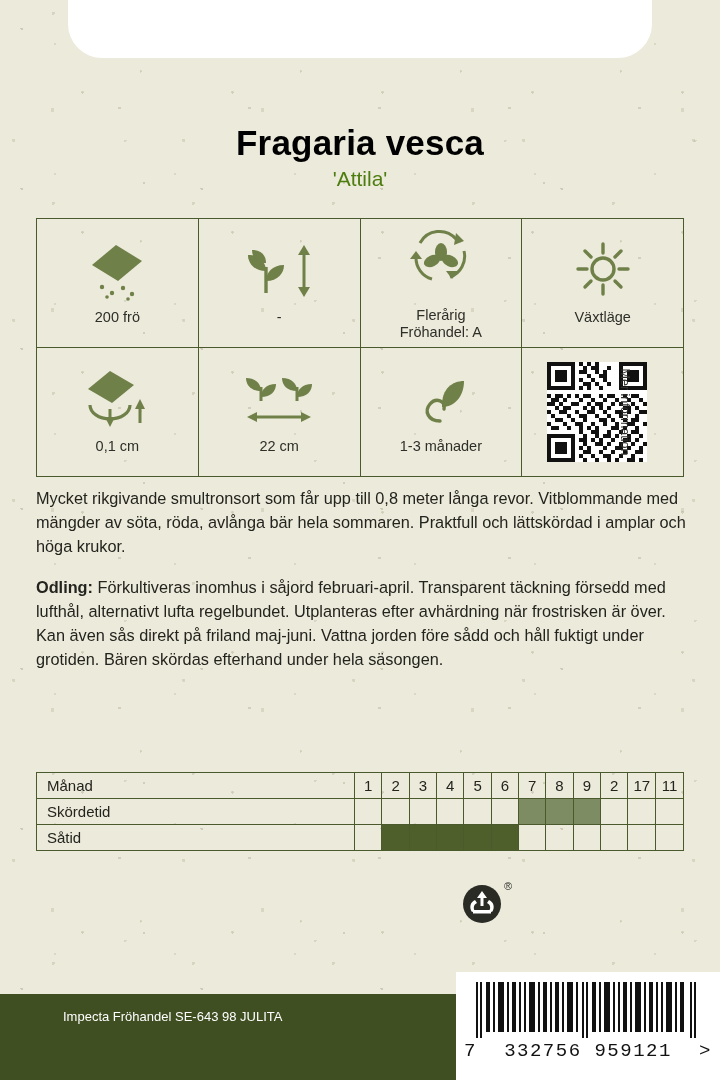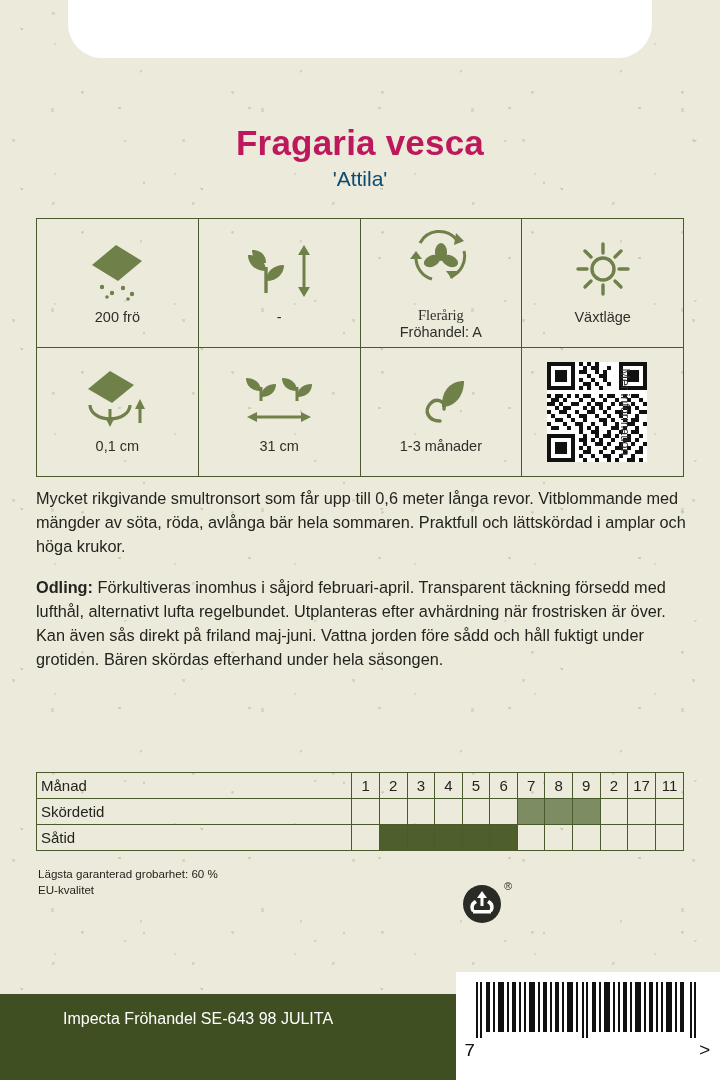--- a/index.html
+++ b/index.html
@@ -60,27 +60,27 @@
   .title-block {
     position: absolute;
     top: 124px;
     left: 0;
     width: 720px;
     text-align: center;
   }
   .latin-name {
     font-size: 35px;
     font-weight: bold;
-    color: #be185d;
+    color: #000000;
     letter-spacing: 0.2px;
     line-height: 1.1;
   }
   .cultivar-name {
     font-size: 21px;
-    color: #0c4a6e;
+    color: #4d7c0f;
     margin-top: 4px;
   }
 
   
   .icon-table {
     position: absolute;
     top: 218px;
     left: 36px;
     width: 648px;
     border: 1.3px solid #4a5a2c;
@@ -106,21 +106,21 @@
     display: flex;
     align-items: center;
     justify-content: center;
   }
   .icon-caption {
     font-size: 14.5px;
     color: #2f2f2a;
     margin-top: 7px;
     line-height: 1.2;
   }
-  .icon-caption.two-line { margin-top: 20px; font-family: Liberation Serif, serif; }
+  .icon-caption.two-line { margin-top: 20px; }
 
   
   .qr-cell-inner {
     position: relative;
     height: 128px;
     display: flex;
     align-items: center;
     justify-content: center;
   }
   .qr-box {
@@ -163,21 +163,21 @@
   .month-table td {
     border: 1px solid #4a5a2c;
     height: 25px;
     font-size: 15px;
     color: #24241f;
     text-align: center;
     padding: 0;
   }
   .month-table td.row-label {
     text-align: left;
-    padding-left: 4px;
+    padding-left: 10px;
     width: 320px;
   }
   .month-table td.m { width: 27.3px; }
   .fill-sow { background: #4f5f2c; }
   .fill-harvest { background: #7d8c62; }
 
   
   .footnote {
     position: absolute;
     left: 38px;
@@ -208,21 +208,21 @@
     bottom: 0;
     width: 720px;
     height: 86px;
     background: #3f4f22;
   }
   .bottom-address {
     position: absolute;
     left: 63px;
     top: 14px;
     color: #ffffff;
-    font-size: 16px;
+    font-size: 13px;
     line-height: 1.35;
     text-align: right;
   }
   .barcode-area {
     position: absolute;
     right: 0;
     bottom: 0;
     width: 264px;
     height: 108px;
     background: #ffffff;
@@ -376,21 +376,21 @@
                   <path d="M30 26 C40 26 45 20 45 13 C35 13 30 19 30 26 Z"></path>
                   <path d="M66 30 V16" stroke="#6f8049" stroke-width="3" fill="none"></path>
                   <path d="M66 20 C56 20 51 14 51 7 C61 7 66 13 66 20 Z"></path>
                   <path d="M66 26 C76 26 81 20 81 13 C71 13 66 19 66 26 Z"></path>
                 </g>
                 <path d="M24 46 H72" stroke="#6f8049" stroke-width="3" fill="none"></path>
                 <polygon points="16,46 26,41 26,51" fill="#6f8049"></polygon>
                 <polygon points="80,46 70,41 70,51" fill="#6f8049"></polygon>
               </svg>
             </div>
-            <div class="icon-caption">31 cm</div>
+            <div class="icon-caption">22 cm</div>
           </div>
         </td>
 
         <td>
           <div class="cell-inner">
             <div class="icon-art">
               <svg width="70" height="58" viewBox="0 0 70 58">
                 <path d="M34 50 C22 50 18 40 24 33 C30 26 40 30 38 38" fill="none" stroke="#6f8049" stroke-width="3.4" stroke-linecap="round"></path>
                 <path d="M36 34 C36 18 46 10 58 10 C58 26 48 36 36 36 Z" fill="#6f8049"></path>
               </svg>
@@ -559,21 +559,21 @@
               </g>
             </svg>
             <div class="qr-label">Mer information</div>
           </div>
         </td>
       </tr>
     </tbody>
       </table>
 
     <div class="body-text">
-      <p>Mycket rikgivande smultronsort som får upp till 0,6 meter långa revor. Vitblommande med mängder av söta, röda, avlånga bär hela sommaren. Praktfull och lättskördad i amplar och höga krukor.</p>
+      <p>Mycket rikgivande smultronsort som får upp till 0,8 meter långa revor. Vitblommande med mängder av söta, röda, avlånga bär hela sommaren. Praktfull och lättskördad i amplar och höga krukor.</p>
       <p><span class="lead-label">Odling:</span><span> Förkultiveras inomhus i såjord februari-april. Transparent täckning försedd med lufthål, alternativt lufta regelbundet. Utplanteras efter avhärdning när frostrisken är över. Kan även sås direkt på friland maj-juni. Vattna jorden före sådd och håll fuktigt under grotiden. Bären skördas efterhand under hela säsongen.</span></p>
     </div>
 
     <table class="month-table">
       <tbody>
           <tr>
         <td class="row-label">Månad</td>
         <td class="m">1</td>
         <td class="m">2</td>
         <td class="m">3</td>
@@ -613,24 +613,20 @@
         <td class="m"></td>
         <td class="m"></td>
         <td class="m"></td>
         <td class="m"></td>
         <td class="m"></td>
         <td class="m"></td>
       </tr>
     </tbody>
       </table>
 
-    <div class="footnote">
-      <div>Lägsta garanterad grobarhet: 60 %</div>
-      <div>EU-kvalitet</div>
-    </div>
 
     <svg class="recycle" viewBox="0 0 40 40">
       <circle cx="20" cy="20" r="19" fill="#2b2b26"></circle>
       <g fill="#ffffff">
         <path d="M20 7 L25 14 H21.5 V22 H18.5 V14 H15 Z"></path>
         <path d="M10 28 C7 24 8 18 13 16 L15 19 C11.5 20.5 11 24.5 13 27 Z"></path>
         <path d="M30 28 C33 24 32 18 27 16 L25 19 C28.5 20.5 29 24.5 27 27 Z"></path>
         <path d="M11 26 H29 V29.5 H11 Z"></path>
       </g>
     </svg>
@@ -679,18 +675,19 @@
             <rect x="191" y="0" width="2" height="50"></rect>
           <rect x="196" y="0" width="6" height="50"></rect>
             <rect x="205" y="0" width="2" height="50"></rect>
           <rect x="210" y="0" width="4" height="50"></rect>
           <rect x="220" y="0" width="2" height="56"></rect>
             <rect x="224" y="0" width="2" height="56"></rect>
         </g>
       </svg>
       <div class="barcode-digits">
         <span>7</span>
+        <span>332756 959121</span>
         <span>&gt;</span>
       </div>
     </div>
 
   </div>
 </div>
 
 </body></html>

